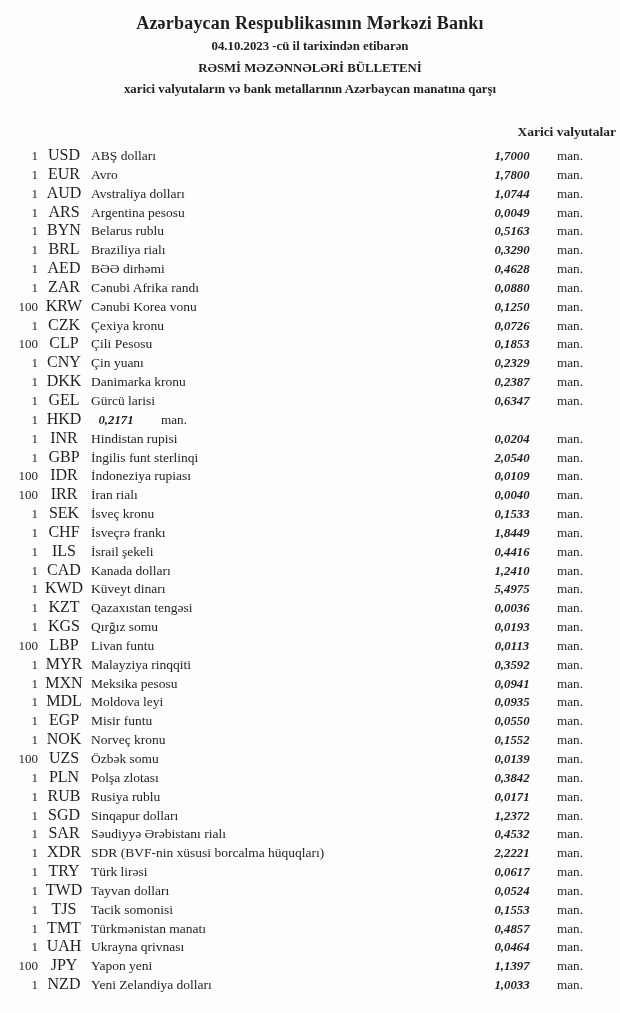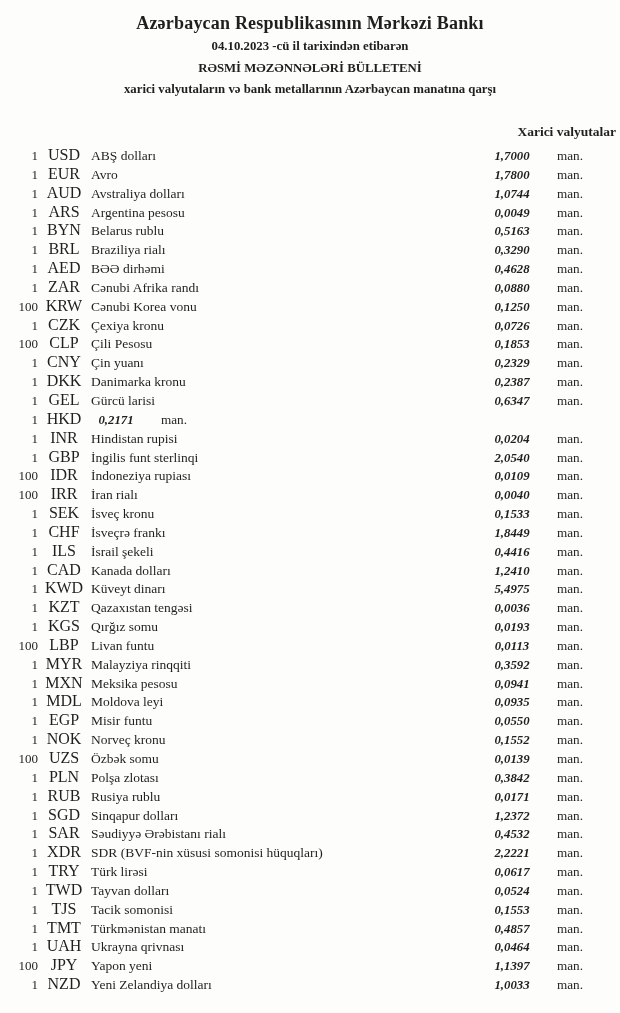--- a/index.html
+++ b/index.html
@@ -357,21 +357,21 @@
       <div class="row">
     <span class="qty">1</span>
     <span class="code">SAR</span>
     <span class="name">Səudiyyə Ərəbistanı rialı</span>
     <span class="rate">0,4532</span>
     <span class="unit">man.</span>
   </div>
       <div class="row">
     <span class="qty">1</span>
     <span class="code">XDR</span>
-    <span class="name">SDR (BVF-nin xüsusi somonisi hüquqları)</span>
+    <span class="name">SDR (BVF-nin xüsusi borcalma hüquqları)</span>
     <span class="rate">2,2221</span>
     <span class="unit">man.</span>
   </div>
       <div class="row">
     <span class="qty">1</span>
     <span class="code">TRY</span>
     <span class="name">Türk lirəsi</span>
     <span class="rate">0,0617</span>
     <span class="unit">man.</span>
   </div>

